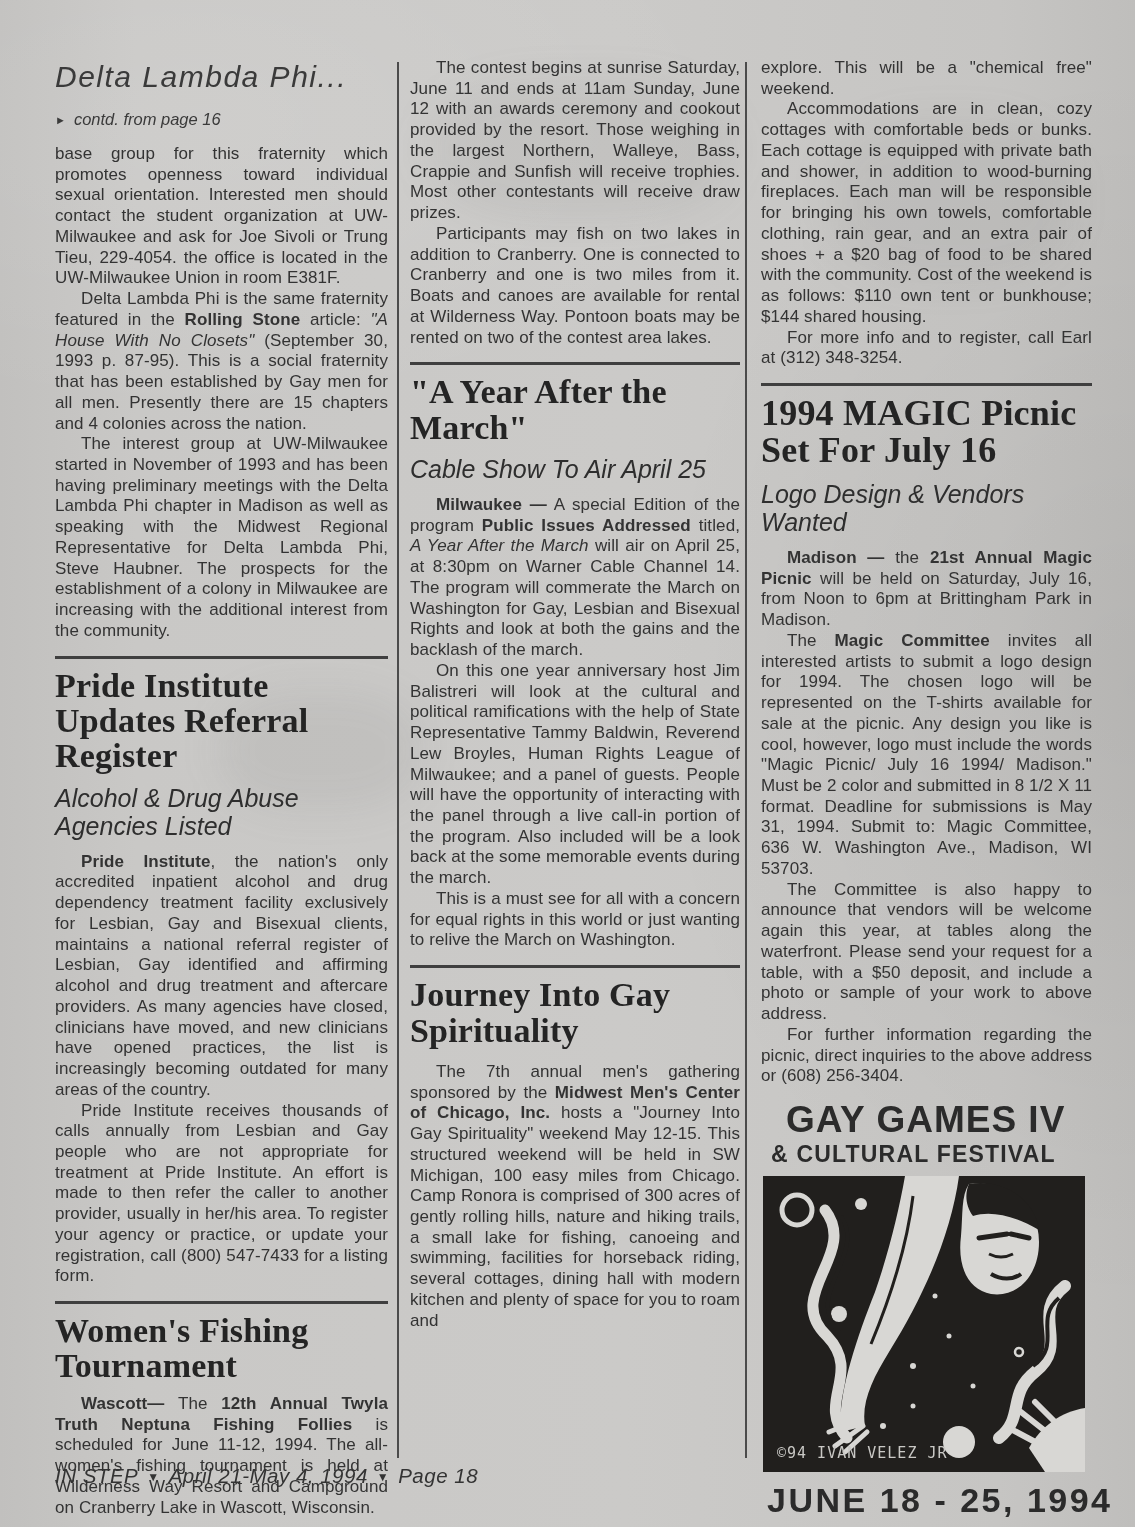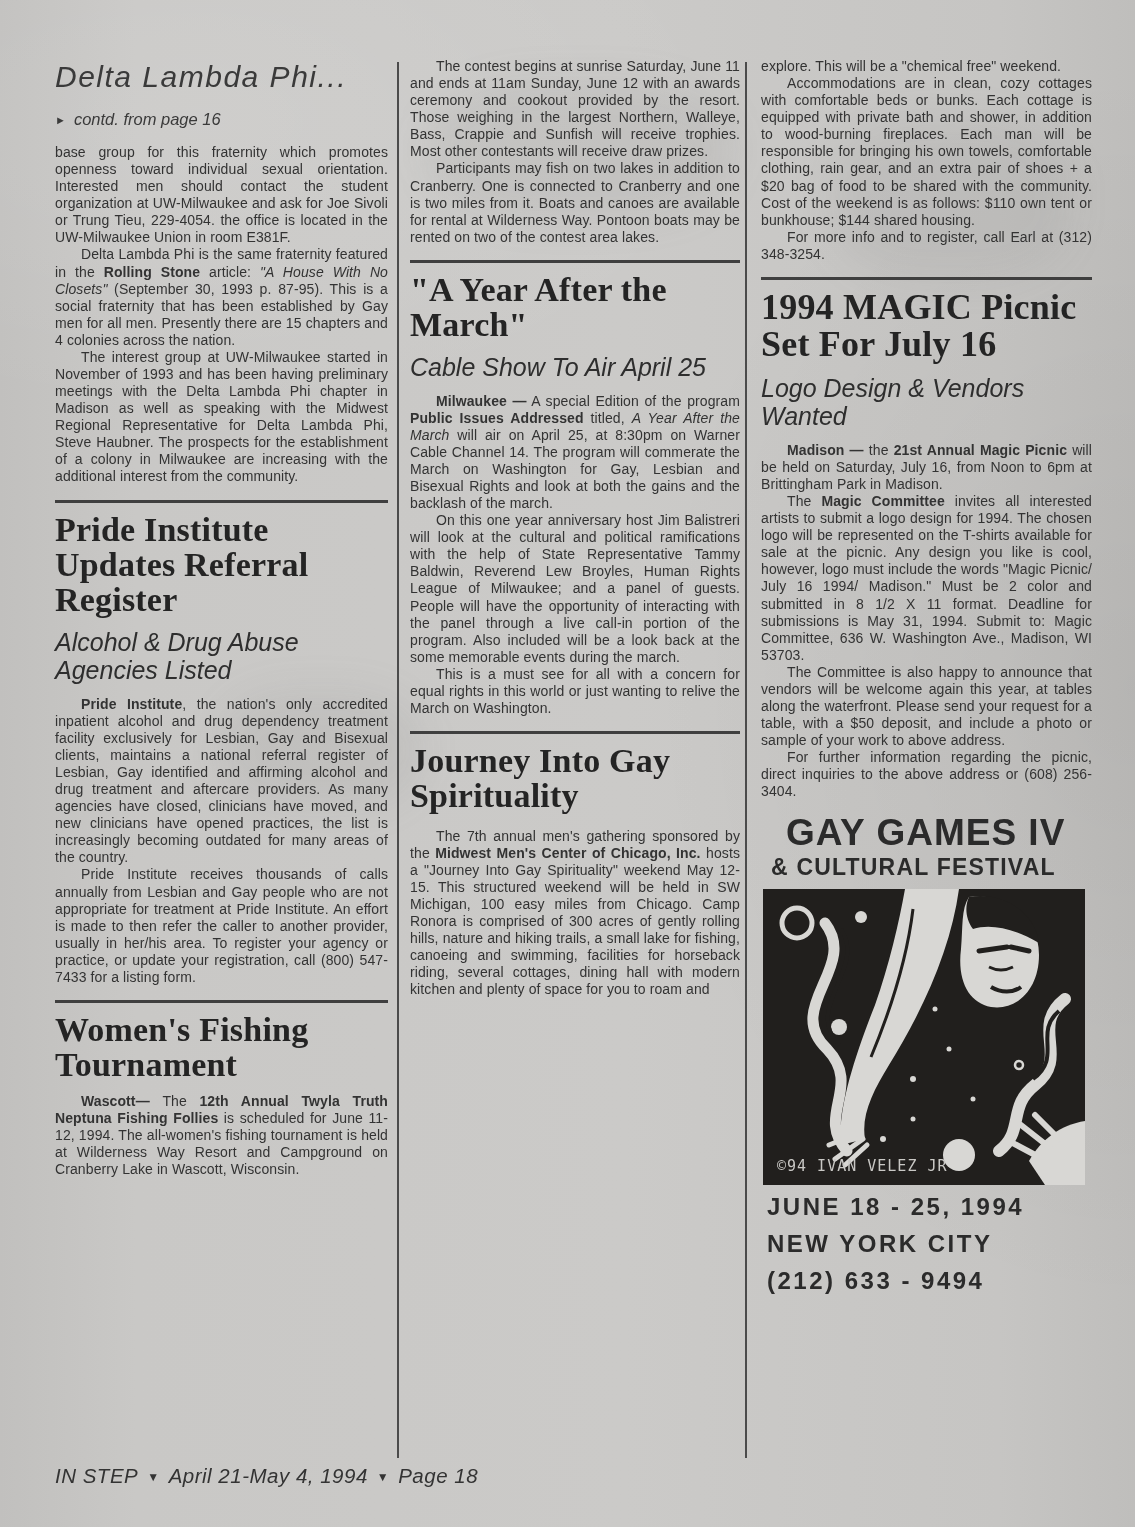--- a/index.html
+++ b/index.html
@@ -15,39 +15,39 @@
   }
   .ghost{position:absolute;border-radius:40%;filter:blur(18px);background:rgba(120,120,118,.10);pointer-events:none;}
   .col{position:absolute;top:58px;}
   #col1{left:55px;width:333px;}
   #col2{left:410px;width:330px;}
   #col3{left:761px;width:331px;}
   .vrule{position:absolute;top:62px;height:1396px;width:2px;background:#4b4b4b;}
   #vrule1{left:397px;}
   #vrule2{left:745px;}
   .hrule{height:3px;background:#3f3f3f;margin:14px 0 9px 0;border:0;}
-  p.body{font-size:14px;line-height:1.22;text-align:justify;margin:0;color:#333;
+  p.body{font-size:17px;line-height:1.22;text-align:justify;margin:0;color:#333;
          letter-spacing:.1px;}
   p.indent{text-indent:26px;}
   .delta-title{font-style:italic;font-weight:400;font-size:30px;letter-spacing:1.5px;
                color:#3a3a3a;margin:2px 0 16px 0;}
   .contd{font-style:italic;font-size:16.5px;color:#3a3a3a;margin:0 0 15px 0;}
   .contd .arrow{font-size:11px;font-style:normal;margin-right:8px;vertical-align:1px;}
   h2.serif{font-family:"Liberation Serif", serif;font-weight:700;font-size:34px;line-height:1.04;
            color:#242424;margin:4px 0 10px 0;letter-spacing:.2px;}
   h3.sub{font-style:italic;font-weight:400;font-size:25px;line-height:1.12;color:#2e2e2e;
          margin:6px 0 12px 0;}
   .adblock{margin-top:14px;color:#2b2b2b;}
   .ad-h1{font-weight:700;font-size:37px;letter-spacing:1px;line-height:1;margin:10px 0 0 25px;}
   .ad-h2{font-weight:700;font-size:23px;letter-spacing:1.2px;margin:3px 0 8px 10px;}
   .ad-art{position:relative;width:322px;height:296px;margin-left:2px;}
   .ad-art svg{display:block;}
   .ad-credit{position:absolute;left:14px;bottom:10px;color:#c9c8c5;font-size:15px;
              letter-spacing:1px;font-family:"DejaVu Sans Mono", monospace;}
-  .ad-lines{font-weight:700;font-size:24px;letter-spacing:2.5px;line-height:1.2;
+  .ad-lines{font-weight:700;font-size:34px;letter-spacing:2.5px;line-height:1.2;
             margin:8px 0 0 6px;white-space:nowrap;}
   #footer{position:absolute;left:55px;top:1464px;font-style:italic;font-size:20.5px;color:#333;
           letter-spacing:.5px;}
   #footer .tri{font-size:12px;font-style:normal;vertical-align:2px;margin:0 9px;}
   b{font-weight:700;} i{font-style:italic;}
 </style>
 </head>
 <body>
 
 <div class="ghost" style="left:430px;top:80px;width:300px;height:140px;"></div>

